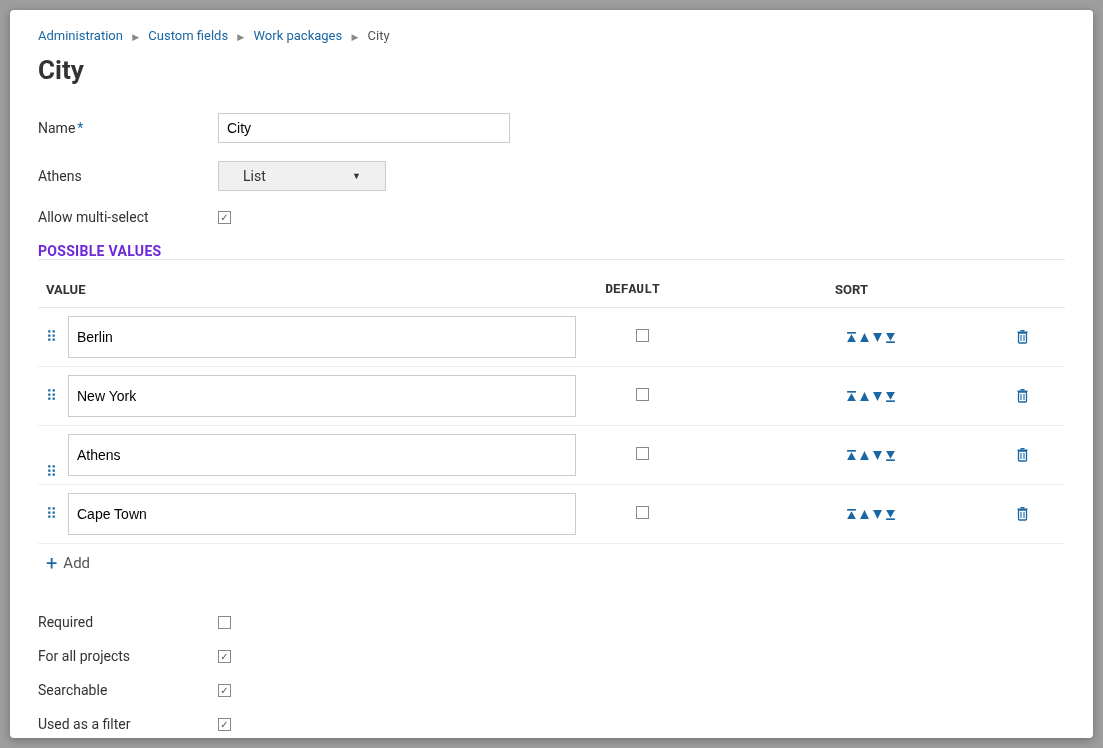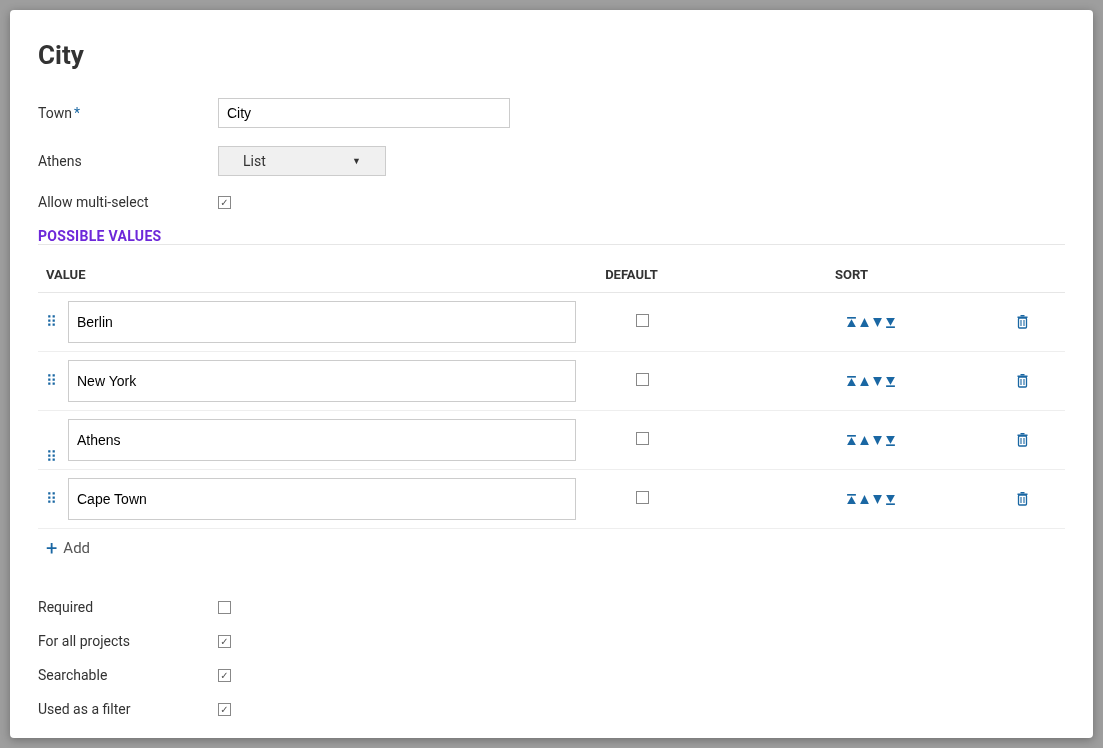--- a/index.html
+++ b/index.html
@@ -104,21 +104,21 @@
   .values-header {
     display: flex;
     padding: 16px 0 10px 8px;
     font-weight: 700;
     font-size: 13px;
     color: #333;
     border-bottom: 1px solid #e6e6e6;
     gap: 48px;
   }
   .col-value { width: 590px; }
-  .col-default { width: 210px; }
+  .col-default { width: 210px; font-family: Liberation Mono, monospace; }
   .col-sort { width: 170px; }
   .col-delete { width: 40px; text-align:right; }
   .value-row {
     display: flex;
     align-items: center;
     padding: 8px 0 8px 8px;
     border-bottom: 1px solid #eee;
   }
   .drag-handle {
     color: #1a67a3;
@@ -175,26 +175,35 @@
     cursor: pointer;
     border-radius: 2px;
   }
   .save-btn .check { font-size: 13px; }
 </style>
 </head>
 <body>
 
 <div class="window">
 
+  <div class="breadcrumbs">
+    <a href="#">Administration</a>
+    <span class="sep">▶</span>
+    <a href="#">Custom fields</a>
+    <span class="sep">▶</span>
+    <a href="#">Work packages</a>
+    <span class="sep">▶</span>
+    <span class="current">City</span>
+  </div>
 
   <h1 class="title">City</h1>
 
   <div class="form-row">
     <div class="label">
-      <span>Town</span><span class="req">*</span>
+      <span>Name</span><span class="req">*</span>
     </div>
     <input class="text-input" value="City" style="">
   </div>
 
   <div class="form-row">
     <div class="label">Athens</div>
     <div class="select-wrap">
       <span>List</span>
       <span class="caret">▼</span>
     </div>

